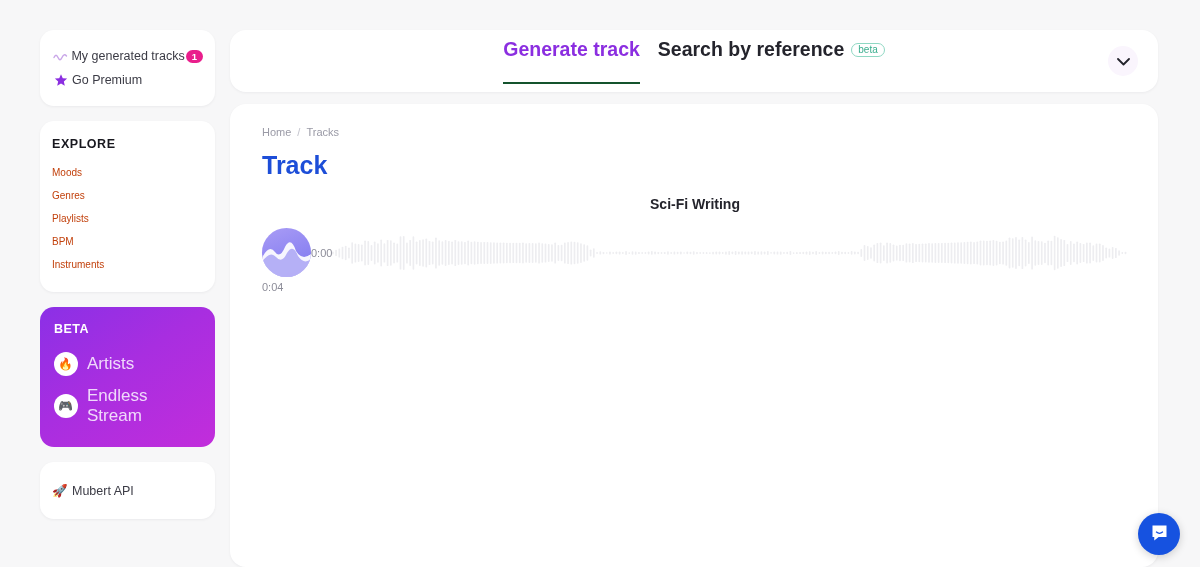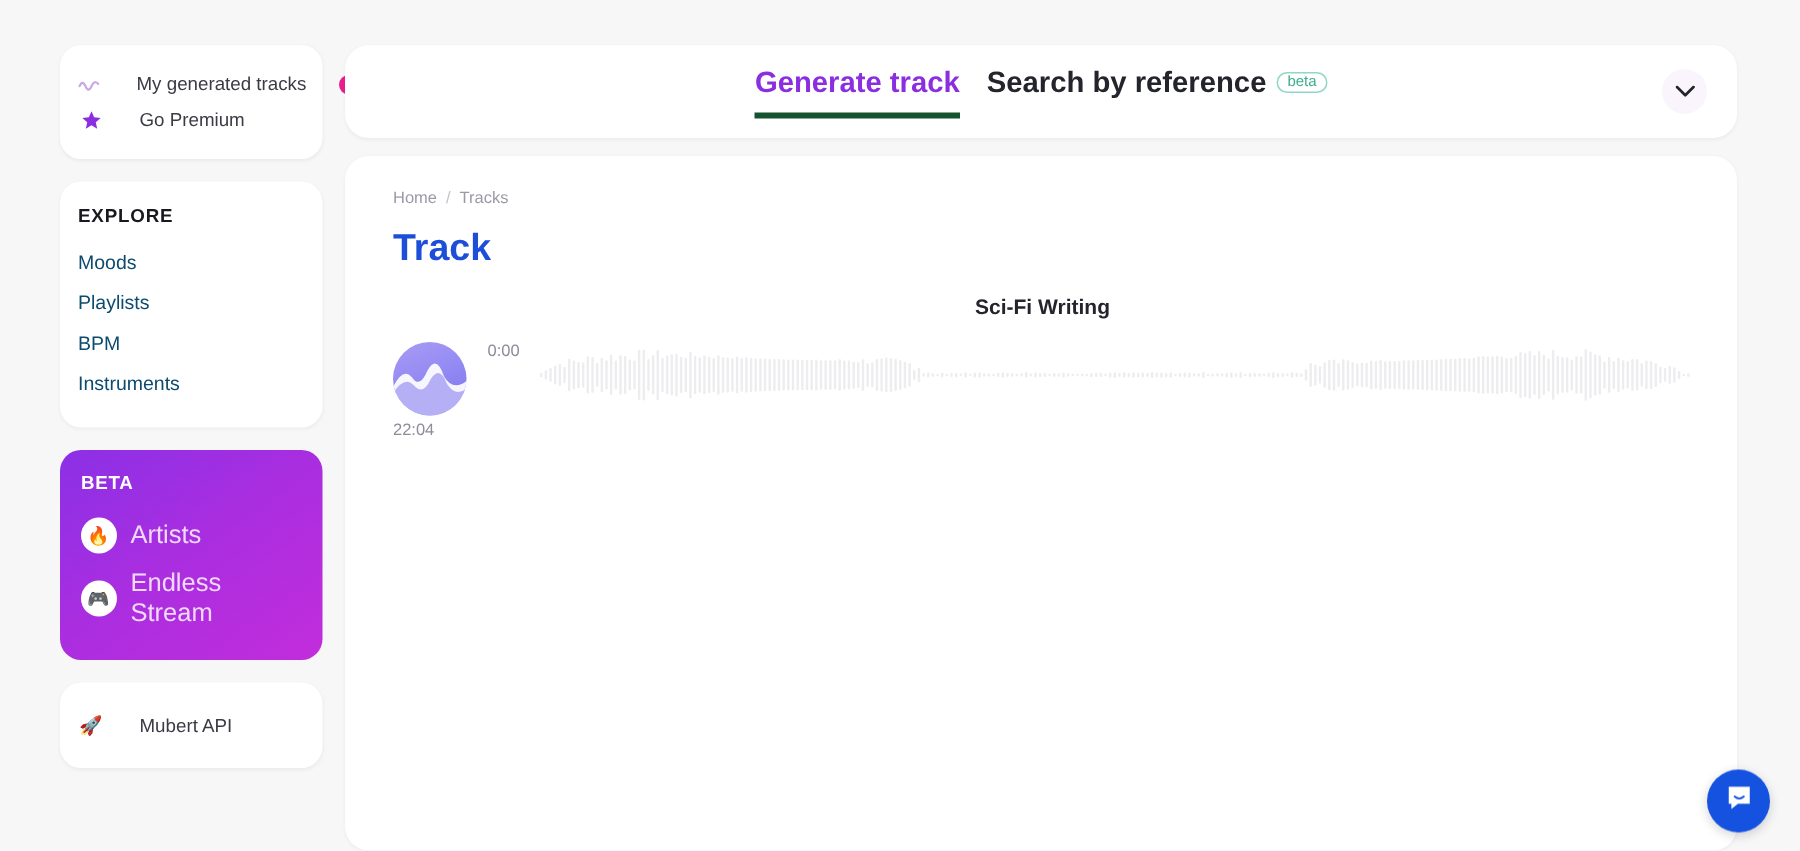--- a/index.html
+++ b/index.html
@@ -17,37 +17,37 @@
     padding: 30px 0 0 40px;
     display: flex; flex-direction: column; gap: 15px;
   }
   .side-card {
     width: 175px; background: #ffffff;
     border-radius: 14px;
     box-shadow: 0 1px 3px rgba(20,20,40,.055);
   }
   .card-top { padding: 14px 0 14px 0; }
   .side-row {
-    display: flex; align-items: center; gap: 24px;
+    display: flex; align-items: center; gap: 3px;
     padding: 5px 12px; font-size: 12.5px; color: #3b3b45;
     cursor: pointer; white-space: nowrap;
   }
   .side-row .ic { width: 17px; display: flex; justify-content: center; align-items: center; }
   .badge-pink {
     background: #e91e8c; color: #fff; font-size: 9.5px;
     border-radius: 9px; padding: 1px 6px; font-weight: 600;
     margin-left: -2px;
   }
   .explore-card { padding: 16px 0 16px 0; }
   .explore-title {
     font-size: 12.5px; font-weight: 700; color: #18181f;
     letter-spacing: .55px; padding: 0 12px 10px 12px;
   }
   .explore-item {
-    font-size: 13px; color: #0c4a6e; padding: 6px 12px;
+    font-size: 10px; color: #c2410c; padding: 6px 12px;
     cursor: pointer;
   }
   .beta-card {
     width: 175px; border-radius: 14px;
     background: linear-gradient(145deg,#8b30e6 0%,#a82ee0 45%,#c22ddb 100%);
     padding: 15px 0 16px 0;
   }
   .beta-title {
     color: #fff; font-size: 12.5px; font-weight: 700;
     letter-spacing: .5px; padding: 0 0 11px 14px;
@@ -71,21 +71,21 @@
     min-width: 0;
   }
   .topbar {
     background: #fff; border-radius: 16px; height: 62px;
     display: flex; align-items: center; justify-content: center;
     position: relative; box-shadow: 0 1px 3px rgba(20,20,40,.05);
   }
   .tabs { display: flex; align-items: baseline; gap: 18px; }
   .tab-active {
     font-size: 19.5px; font-weight: 600; color: #8b2ee0;
-    border-bottom: 4px solid #14532d; padding-bottom: 8px;
+    border-bottom: 2px solid #14532d; padding-bottom: 21px;
     cursor: pointer;
   }
   .tab-inactive {
     font-size: 19.5px; font-weight: 600; color: #24242c;
     cursor: pointer; display: flex; align-items: center; gap: 7px;
   }
   .beta-pill {
     font-size: 10px; font-weight: 500; color: #3cae8e;
     border: 1px solid #8fd8c3; border-radius: 9px;
     padding: 0px 6px 1px 6px;
@@ -104,21 +104,21 @@
   }
   .crumb { font-size: 11px; color: #9a9aa6; display: flex; gap: 6px; text-align: right; }
   .crumb span { cursor: pointer; }
   .crumb .sep { color: #c3c3cc; cursor: default; }
   h1.page-title {
     font-size: 25px; font-weight: 700; color: #1d4ed8;
     margin: 13px 0 16px 0;
   }
   .track-name { font-size: 14px; font-weight: 700; color: #24242c; text-align: center; }
 
-  .player { display: flex; align-items: flex-start; gap: 14px; margin: 16px 0 0 0; }
+  .player { display: flex; align-items: center; margin: 16px 0 0 0; }
   .thumb {
     width: 49px; height: 49px; border-radius: 50%;
     background: linear-gradient(160deg,#a99cf5 0%,#8f86f2 55%,#7d71ee 100%);
     flex: 0 0 49px; position: relative; overflow: hidden; cursor: pointer;
   }
   .time { font-size: 11px; color: #8d8d99; flex: 0 0 auto; }
   .wave { flex: 1; height: 44px; cursor: pointer; min-width: 0; }
 
   .chat-bubble {
     position: fixed; right: 20px; bottom: 12px;
@@ -151,20 +151,21 @@
               <path d="M12 2l3 6.9 7.5.7-5.6 5 1.6 7.4L12 18l-6.5 4 1.6-7.4-5.6-5 7.5-.7z" fill="#8b2ee0"></path>
             </svg>
         </span>
         <span>Go Premium</span>
       </div>
     </div>
 
     <div class="side-card explore-card">
       <div class="explore-title">EXPLORE</div>
       <div class="explore-item">Moods</div>
+      <div class="explore-item">Genres</div>
       <div class="explore-item">Playlists</div>
       <div class="explore-item">BPM</div>
       <div class="explore-item">Instruments</div>
     </div>
 
     <div class="beta-card">
       <div class="beta-title">BETA</div>
       <div class="beta-row">
         <span class="circ">🔥</span>
         <span class="lbl">Artists</span>
@@ -466,21 +467,21 @@
               <rect x="696.0" y="16.5" width="1.5" height="11.0" fill="#ededf0" rx="0.7"></rect>
               <rect x="698.9" y="17.4" width="1.5" height="9.2" fill="#ededf0" rx="0.7"></rect>
               <rect x="701.8" y="16.0" width="1.5" height="12.0" fill="#ededf0" rx="0.7"></rect>
               <rect x="704.7" y="16.9" width="1.5" height="10.2" fill="#ededf0" rx="0.7"></rect>
               <rect x="707.6" y="19.3" width="1.5" height="5.4" fill="#ededf0" rx="0.7"></rect>
               <rect x="710.5" y="21.1" width="1.5" height="1.8" fill="#ededf0" rx="0.7"></rect>
               <rect x="713.4" y="20.8" width="1.5" height="2.4" fill="#ededf0" rx="0.7"></rect>
             </svg></div>
 
         </div>
-        <span class="time">22:04</span>
+        <span class="time">0:04</span>
       </section>
     </main>
   </div>
 
   <div class="chat-bubble">
     <span>
       <svg width="21" height="21" viewBox="0 0 24 24">
         <path d="M4 4h16v13h-9l-5 4v-4H4z" fill="#fff"></path>
         <path d="M8.5 11.5q3.5 3 7 0" stroke="#1652e0" stroke-width="1.5" fill="none" stroke-linecap="round"></path>
       </svg>

